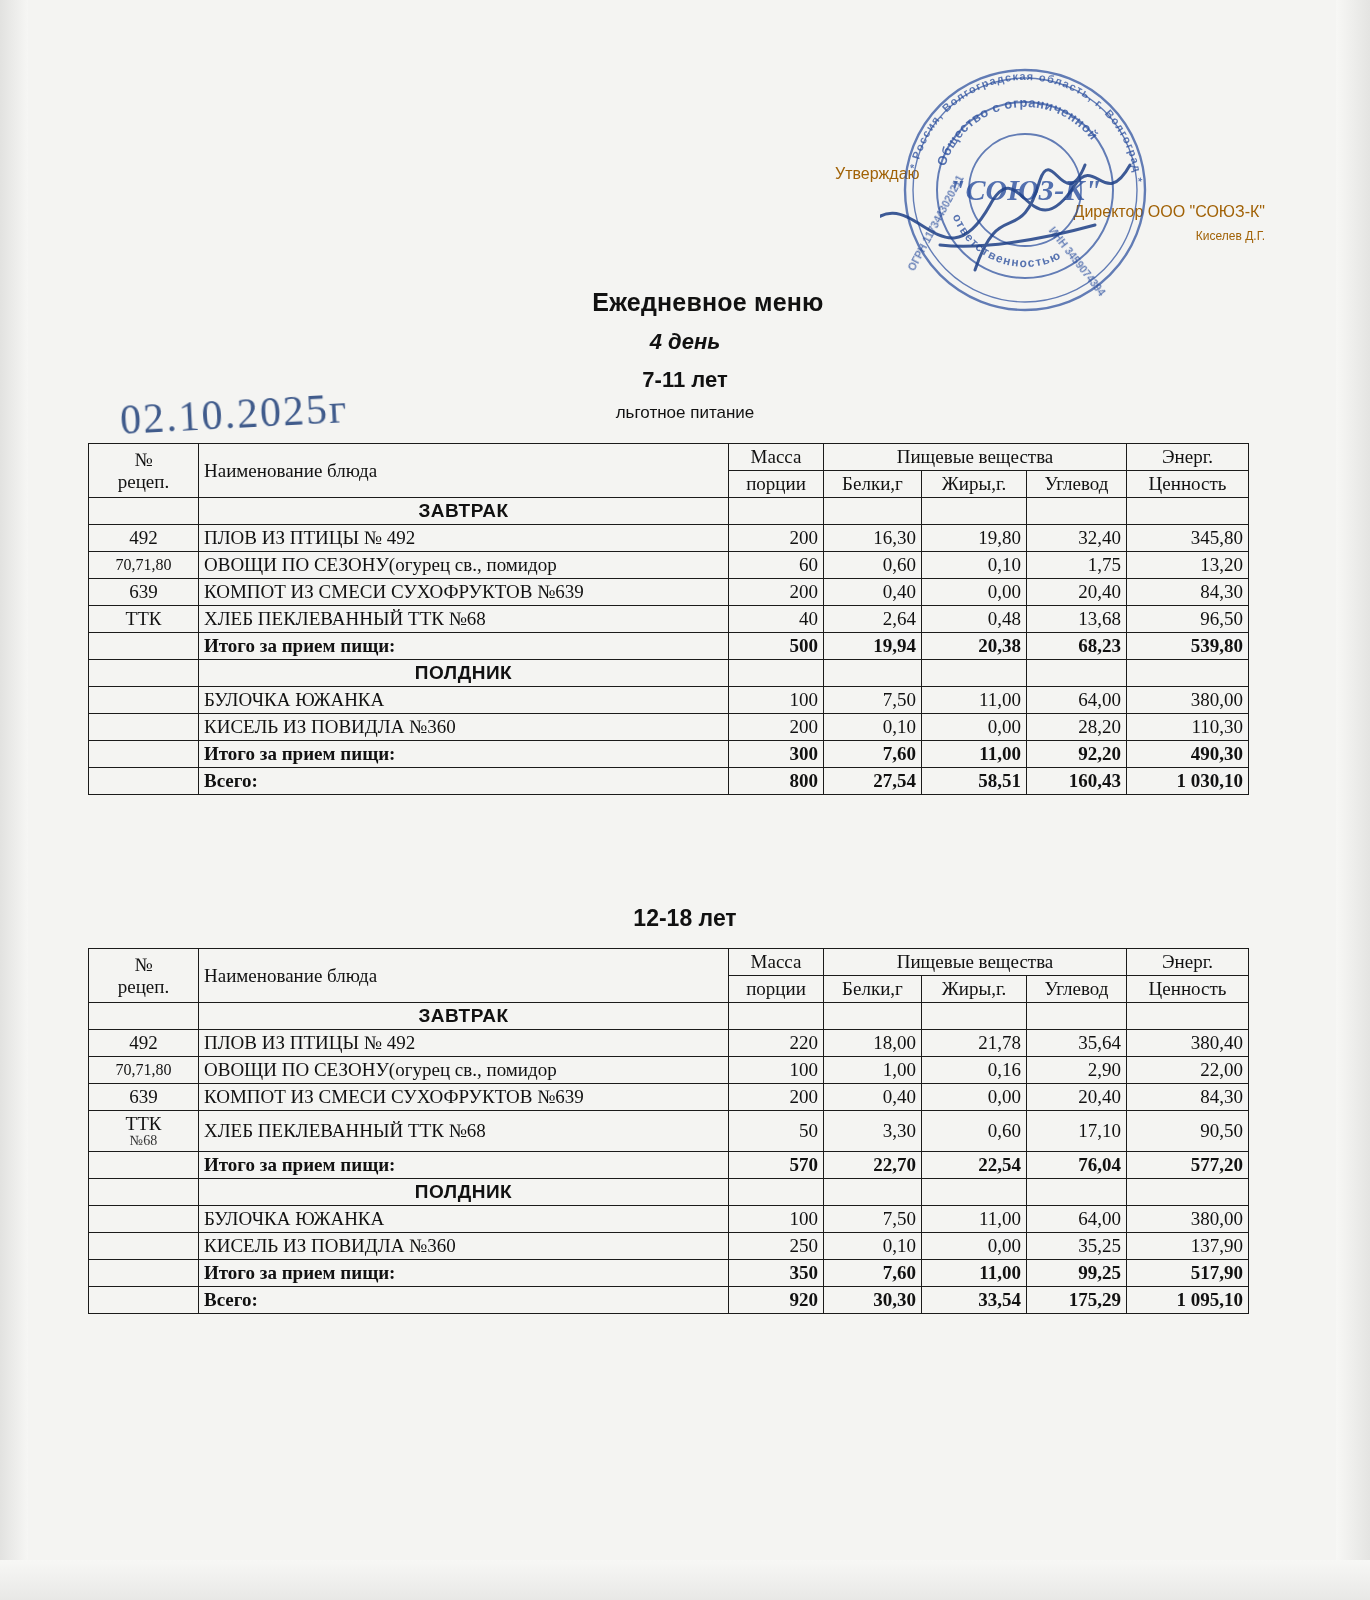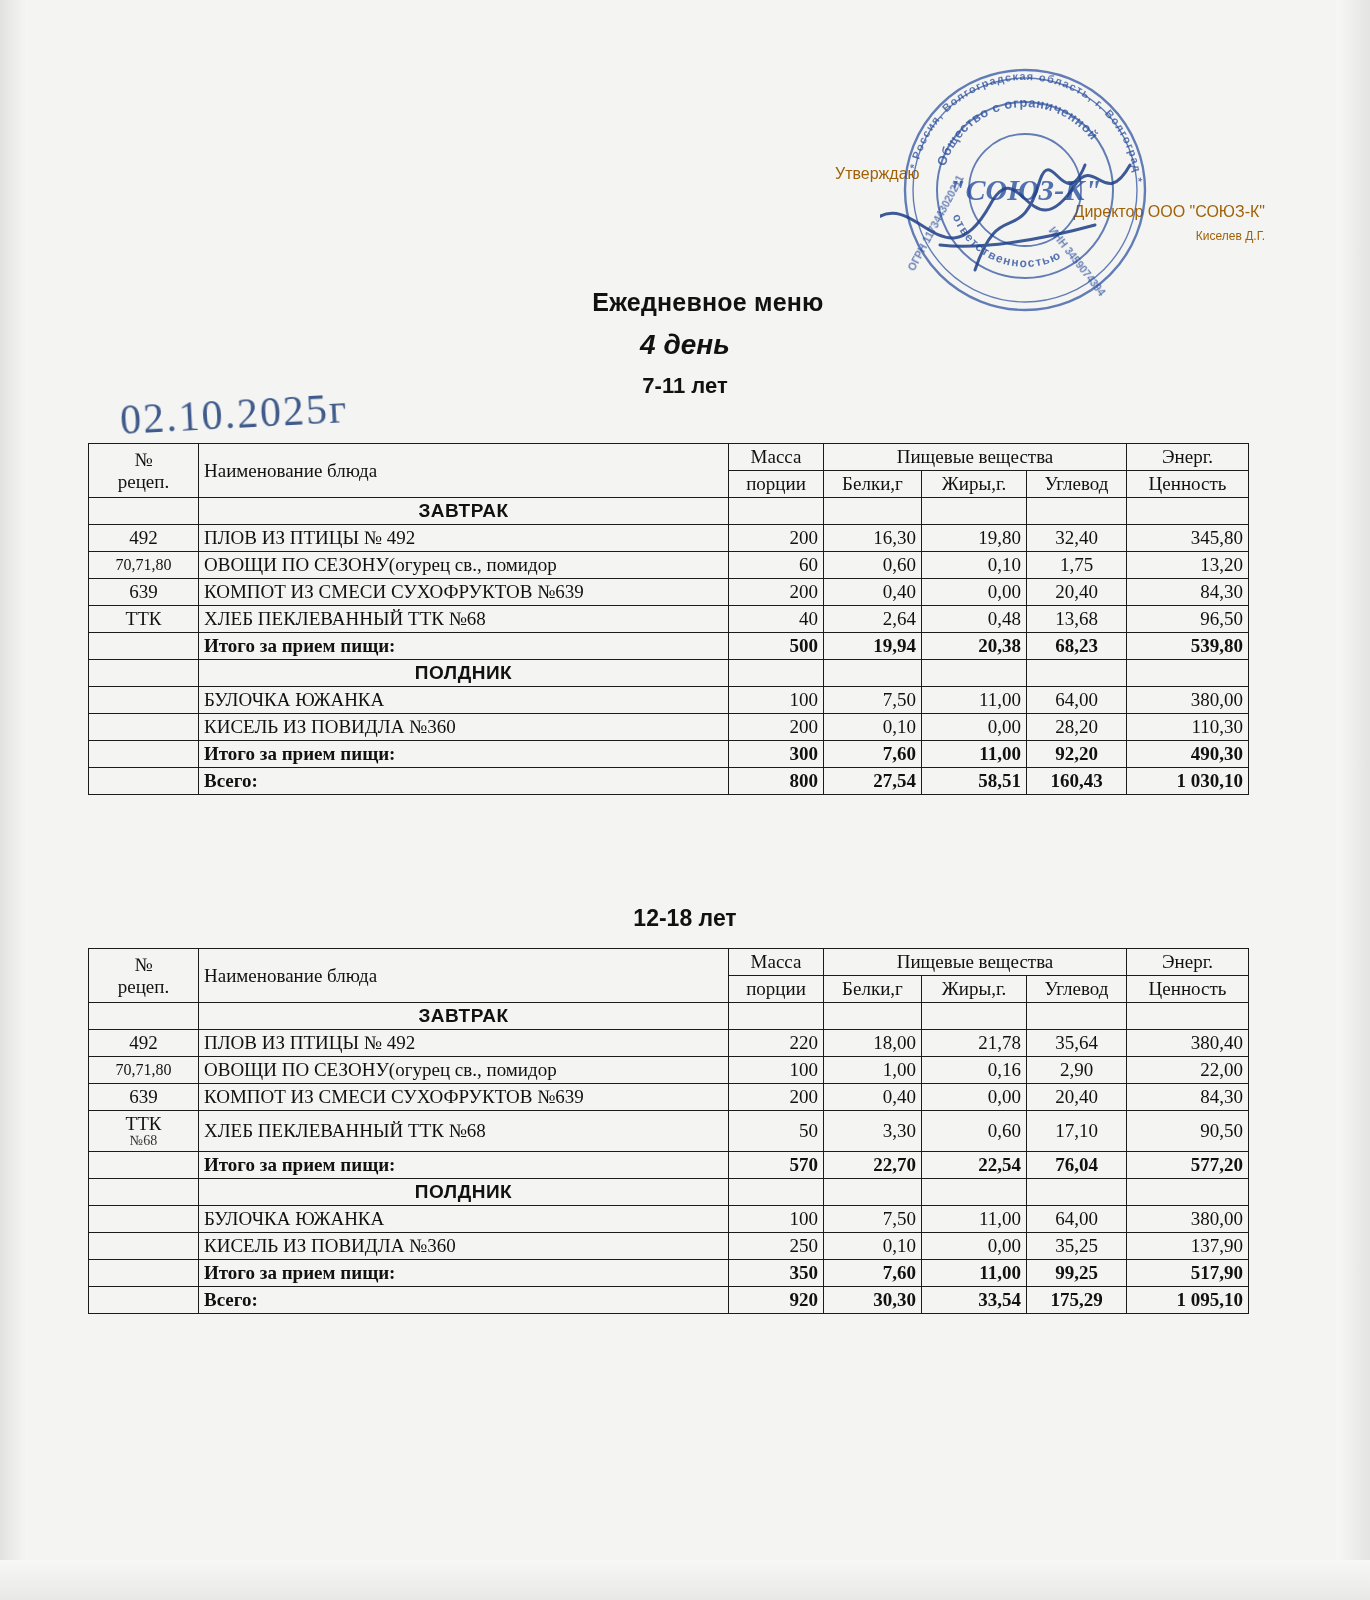--- a/index.html
+++ b/index.html
@@ -72,21 +72,21 @@
     font-family: "Liberation Sans", sans-serif;
     font-weight: bold;
     font-size: 25px;
     letter-spacing: 0.2px;
     padding-left: 46px;
   }
   .doc-day {
     font-family: "Liberation Sans", sans-serif;
     font-weight: bold;
     font-style: italic;
-    font-size: 28px;
+    font-size: 22px;
     margin-top: 12px;
   }
   .doc-age {
     font-family: "Liberation Sans", sans-serif;
     font-weight: bold;
     font-size: 22px;
     margin-top: 12px;
   }
   .doc-sub {
     font-family: "Liberation Sans", sans-serif;
@@ -121,21 +121,21 @@
     background: transparent;
   }
   .t1 { left: 88px; top: 443px; width: 1150px; }
   .t2 { left: 88px; top: 948px; width: 1130px; }
 
   .c-num   { width: 110px; text-align: center; }
   .c-name  { width: 530px; text-align: left; }
   .c-mass  { width: 95px;  text-align: right; }
   .c-prot  { width: 98px;  text-align: right; }
   .c-fat   { width: 105px; text-align: right; }
-  .c-carb  { width: 100px; text-align: center; }
+  .c-carb  { width: 100px; text-align: right; }
   .c-energ { width: 122px; text-align: right; }
 
   .hdr-cell { text-align: center; font-size: 19px; }
   .hdr-span { text-align: center; }
   .section-row td {
     text-align: center;
     font-weight: bold;
     font-family: "Liberation Sans", sans-serif;
     font-size: 19px;
     letter-spacing: 0.5px;
@@ -207,20 +207,21 @@
         <path d="M 95,225 C 120,150 140,205 160,135 C 172,100 185,170 205,120"></path>
         <path d="M 60,200 C 100,205 160,195 215,180"></path>
       </g>
     </svg>
   </div>
 
   <div class="title-block">
     <div class="doc-title">Ежедневное меню</div>
     <div class="doc-day">4 день</div>
     <div class="doc-age">7-11 лет</div>
+    <div class="doc-sub">льготное питание</div>
   </div>
 
   <div class="hand-date">02.10.2025г</div>
 
   <table class="menu t1">
     <colgroup>
       <col class="c-num">
         <col class="c-name">
         <col class="c-mass">
         <col class="c-prot">

